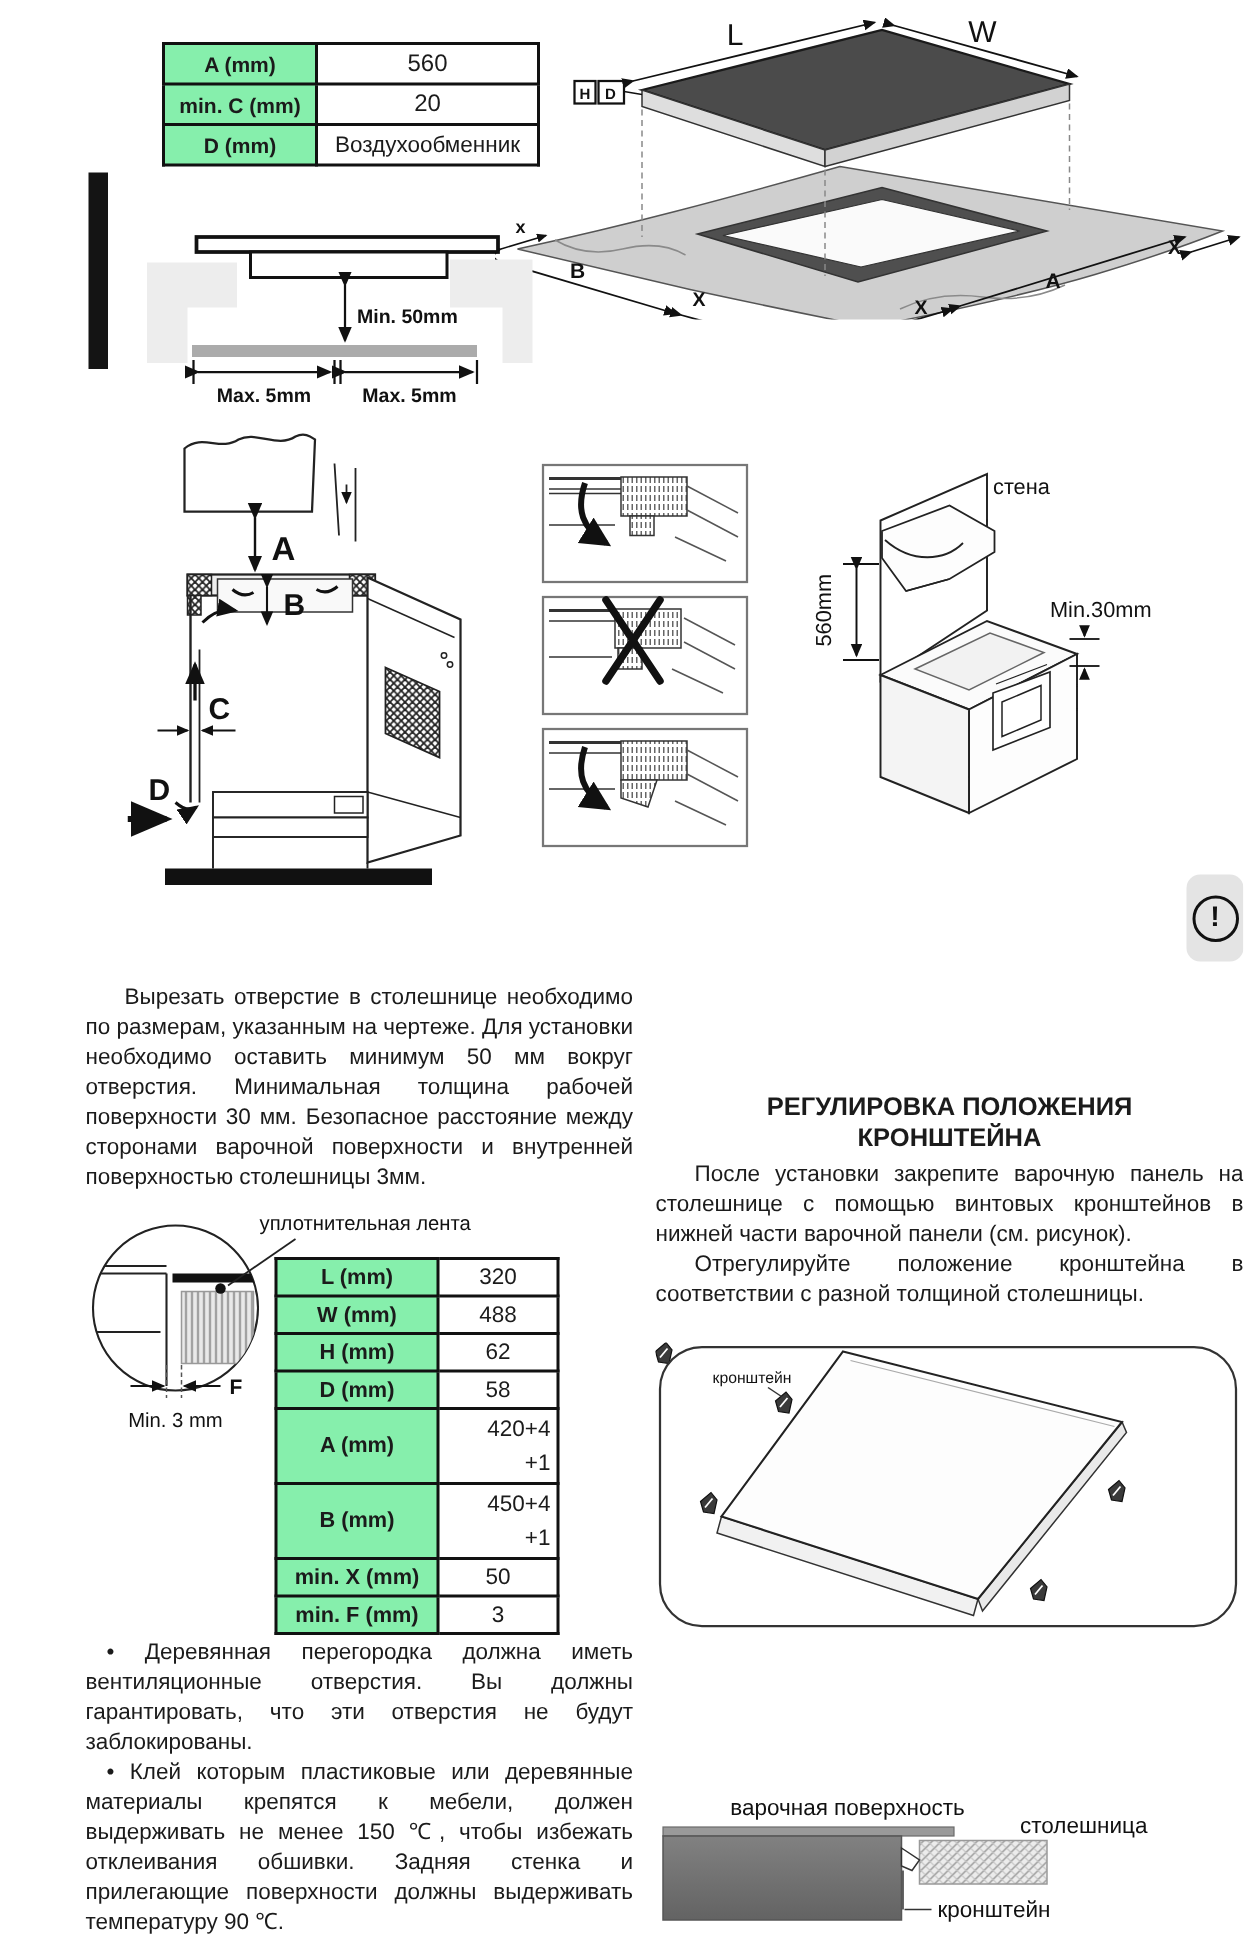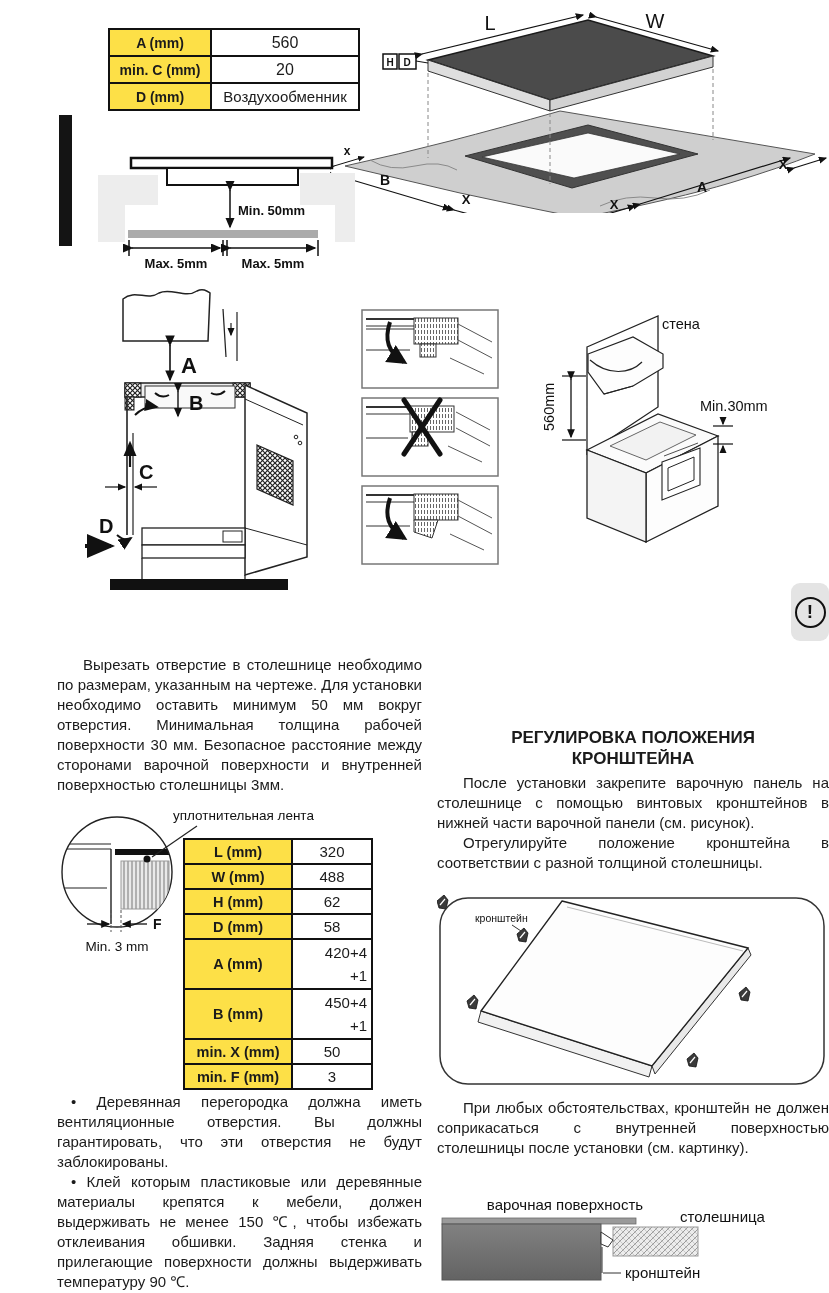--- a/index.html
+++ b/index.html
@@ -2,21 +2,21 @@
 <html><head>
 <meta charset="utf-8">
 <style>
   html,body{margin:0;padding:0;background:#fff;}
   #page{position:relative;width:829px;height:1293px;background:#fff;overflow:hidden;
         font-family:"Liberation Sans",sans-serif;color:#1b1b1b;}
   .abs{position:absolute;}
   
   table{border-collapse:collapse;}
   td{border:2px solid #111;text-align:center;vertical-align:middle;padding:0 4px;}
-  .lbl{background:#fde047;font-weight:bold;font-size:14px;}
+  .lbl{background:#86efac;font-weight:bold;font-size:14px;}
   .val{background:#fff;font-size:16px;}
   #table1 td.lbl{width:92px;height:25px;}
   #table1 td.val{width:138px;margin-left:40px;}
   #table2 td.lbl{width:98px;height:23px;font-size:14.5px;}
   #table2 td.val{width:70px;font-size:15px;}
   #table2 tr.tall td{height:48px;}
   .pre{white-space:pre-line;line-height:23px;text-align:right;}
   
   .body-text{font-size:15px;line-height:20px;text-align:justify;}
   .body-text p{margin:0;text-indent:26px;}
@@ -378,23 +378,20 @@
     <line x1="130" y1="12" x2="306" y2="56" stroke="#aaa" stroke-width="0.8"></line>
 
     <use href="#br" x="80" y="33"></use>
     <use href="#br" x="30" y="100"></use>
     <use href="#br" x="302" y="92"></use>
     <use href="#br" x="250" y="158"></use>
     <line x1="75" y1="30" x2="84" y2="36" stroke="#333" stroke-width="1"></line>
     <text x="38" y="27" font-size="10.5">кронштейн</text>
   </svg>
 
-  <div class="abs body-text" style="left:437px;top:1098px;width:392px;">
-    <p>При любых обстоятельствах, кронштейн не должен соприкасаться с внутренней поверхностью столешницы после установки (см. картинку).</p>
-  </div>
 
   <svg class="abs" style="left:437px;top:1196px;" width="392" height="97" viewBox="0 0 392 97">
     <defs>
       <linearGradient id="gg" x1="0" y1="0" x2="0" y2="1">
         <stop offset="0" stop-color="#818181"></stop>
           <stop offset="1" stop-color="#636363"></stop>
       </linearGradient>
       <pattern id="ht" width="6" height="6" patternUnits="userSpaceOnUse">
         <rect width="6" height="6" fill="#ececec"></rect>
         <line x1="0" y1="6" x2="6" y2="0" stroke="#9a9a9a" stroke-width="1"></line>

